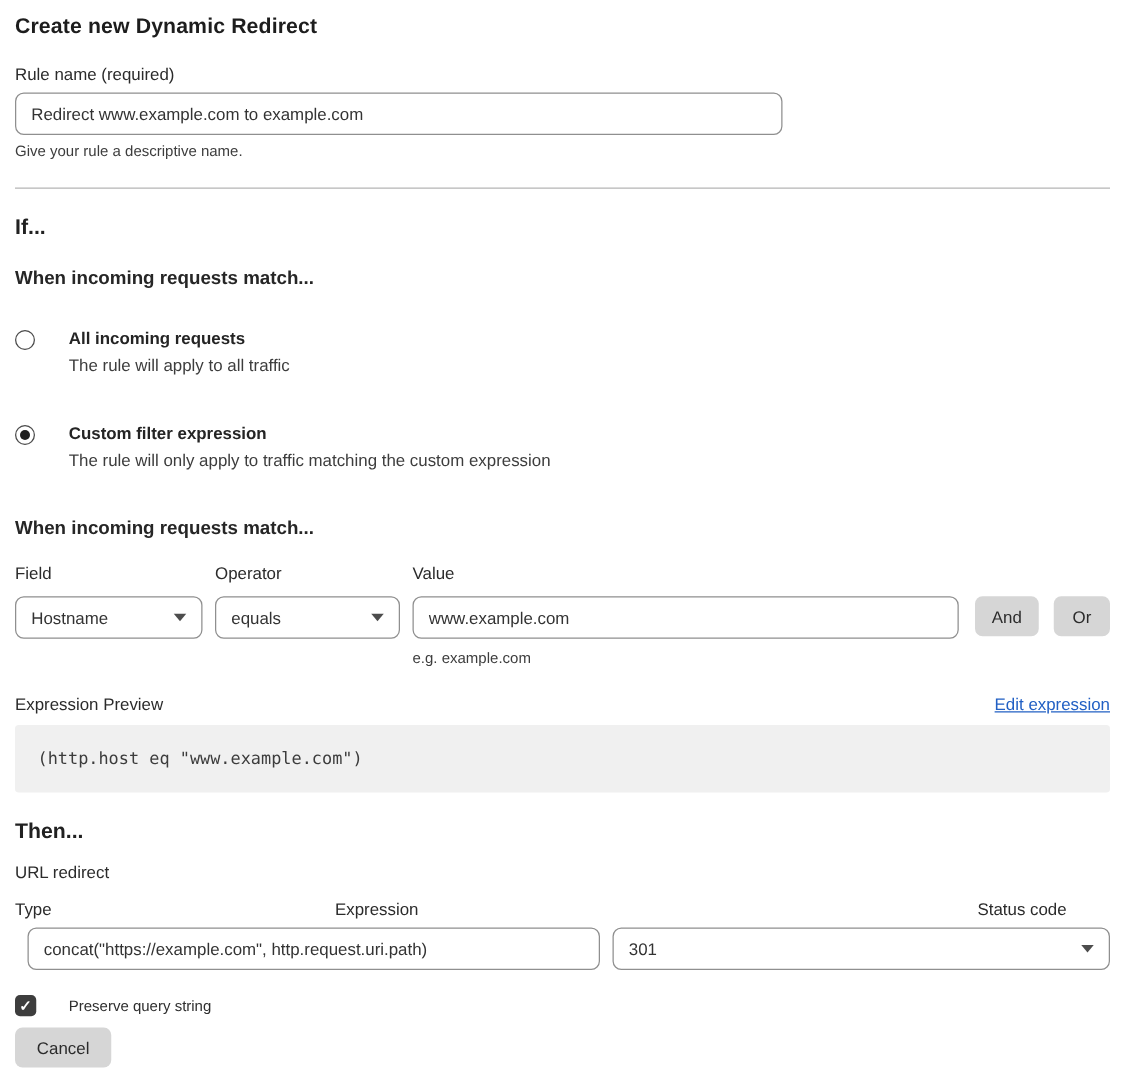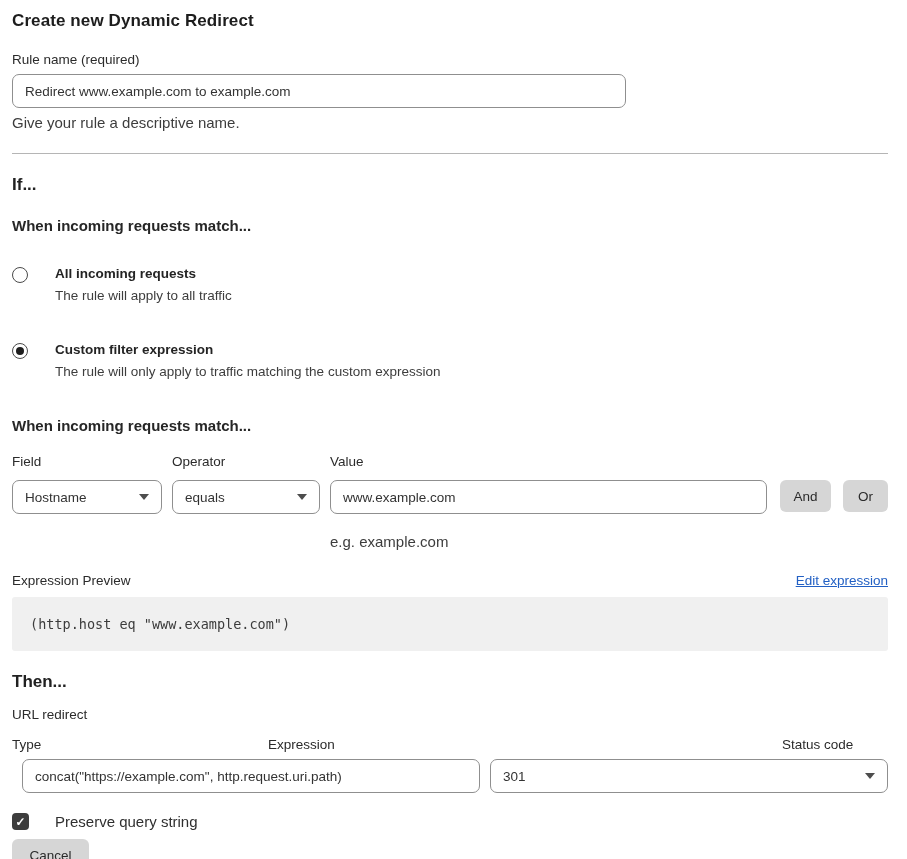--- a/index.html
+++ b/index.html
@@ -30,21 +30,21 @@
     border-radius: 7px;
     background: #fff;
     font-family: "Liberation Sans", sans-serif;
     font-size: 13.5px;
     color: #333;
     padding: 0 12px;
     width: 100%;
     outline: none;
   }
   .help-text {
-    font-size: 15px;
+    font-size: 12px;
     color: #3d3d3d;
     margin-top: 6px;
   }
   .divider {
     border: none;
     border-top: 1px solid #b5b5b5;
     margin: 22px 0 0 0;
   }
   .section-heading {
     font-size: 17px;
@@ -148,21 +148,21 @@
     border-radius: 4px;
     display: flex;
     align-items: center;
     justify-content: center;
     color: #fff;
     font-size: 12px;
     font-weight: 700;
     cursor: pointer;
     flex: 0 0 auto;
   }
-  .checkbox-label { margin-left: 26px; font-size: 15px; color: #2f2f2f; }
+  .checkbox-label { margin-left: 26px; font-size: 12px; color: #2f2f2f; }
   .footer-actions {
     display: flex;
     justify-content: flex-start;
     gap: 12px;
     margin-top: 9px;
     flex-direction: column;
   }
 </style>
 </head>
 <body>
@@ -215,21 +215,21 @@
     <div class="select-box" style="width:150px;">
       <span>Hostname</span>
       <span class="chevron"></span>
     </div>
     <div class="select-box" style="width:148px;margin-left:10px;">
       <span>equals</span>
       <span class="chevron"></span>
     </div>
     <div style="margin-left:10px;flex:1;">
       <input class="text-input" type="text" value="www.example.com" style="">
-      <div class="help-text" style="margin-top:19px;">e.g. example.com</div>
+      <div class="help-text" style="margin-top:8px;">e.g. example.com</div>
     </div>
     <button class="btn btn-gray" style="margin-left:13px;width:51px;padding:0;">And</button>
     <button class="btn btn-gray" style="margin-left:12px;width:45px;padding:0;">Or</button>
   </div>
 </div>
 
 <div style="margin-top:23px;">
   <div class="expr-header">
     <div class="field-label" style="margin-bottom:0;">Expression Preview</div>
     <a class="link">Edit expression</a>

